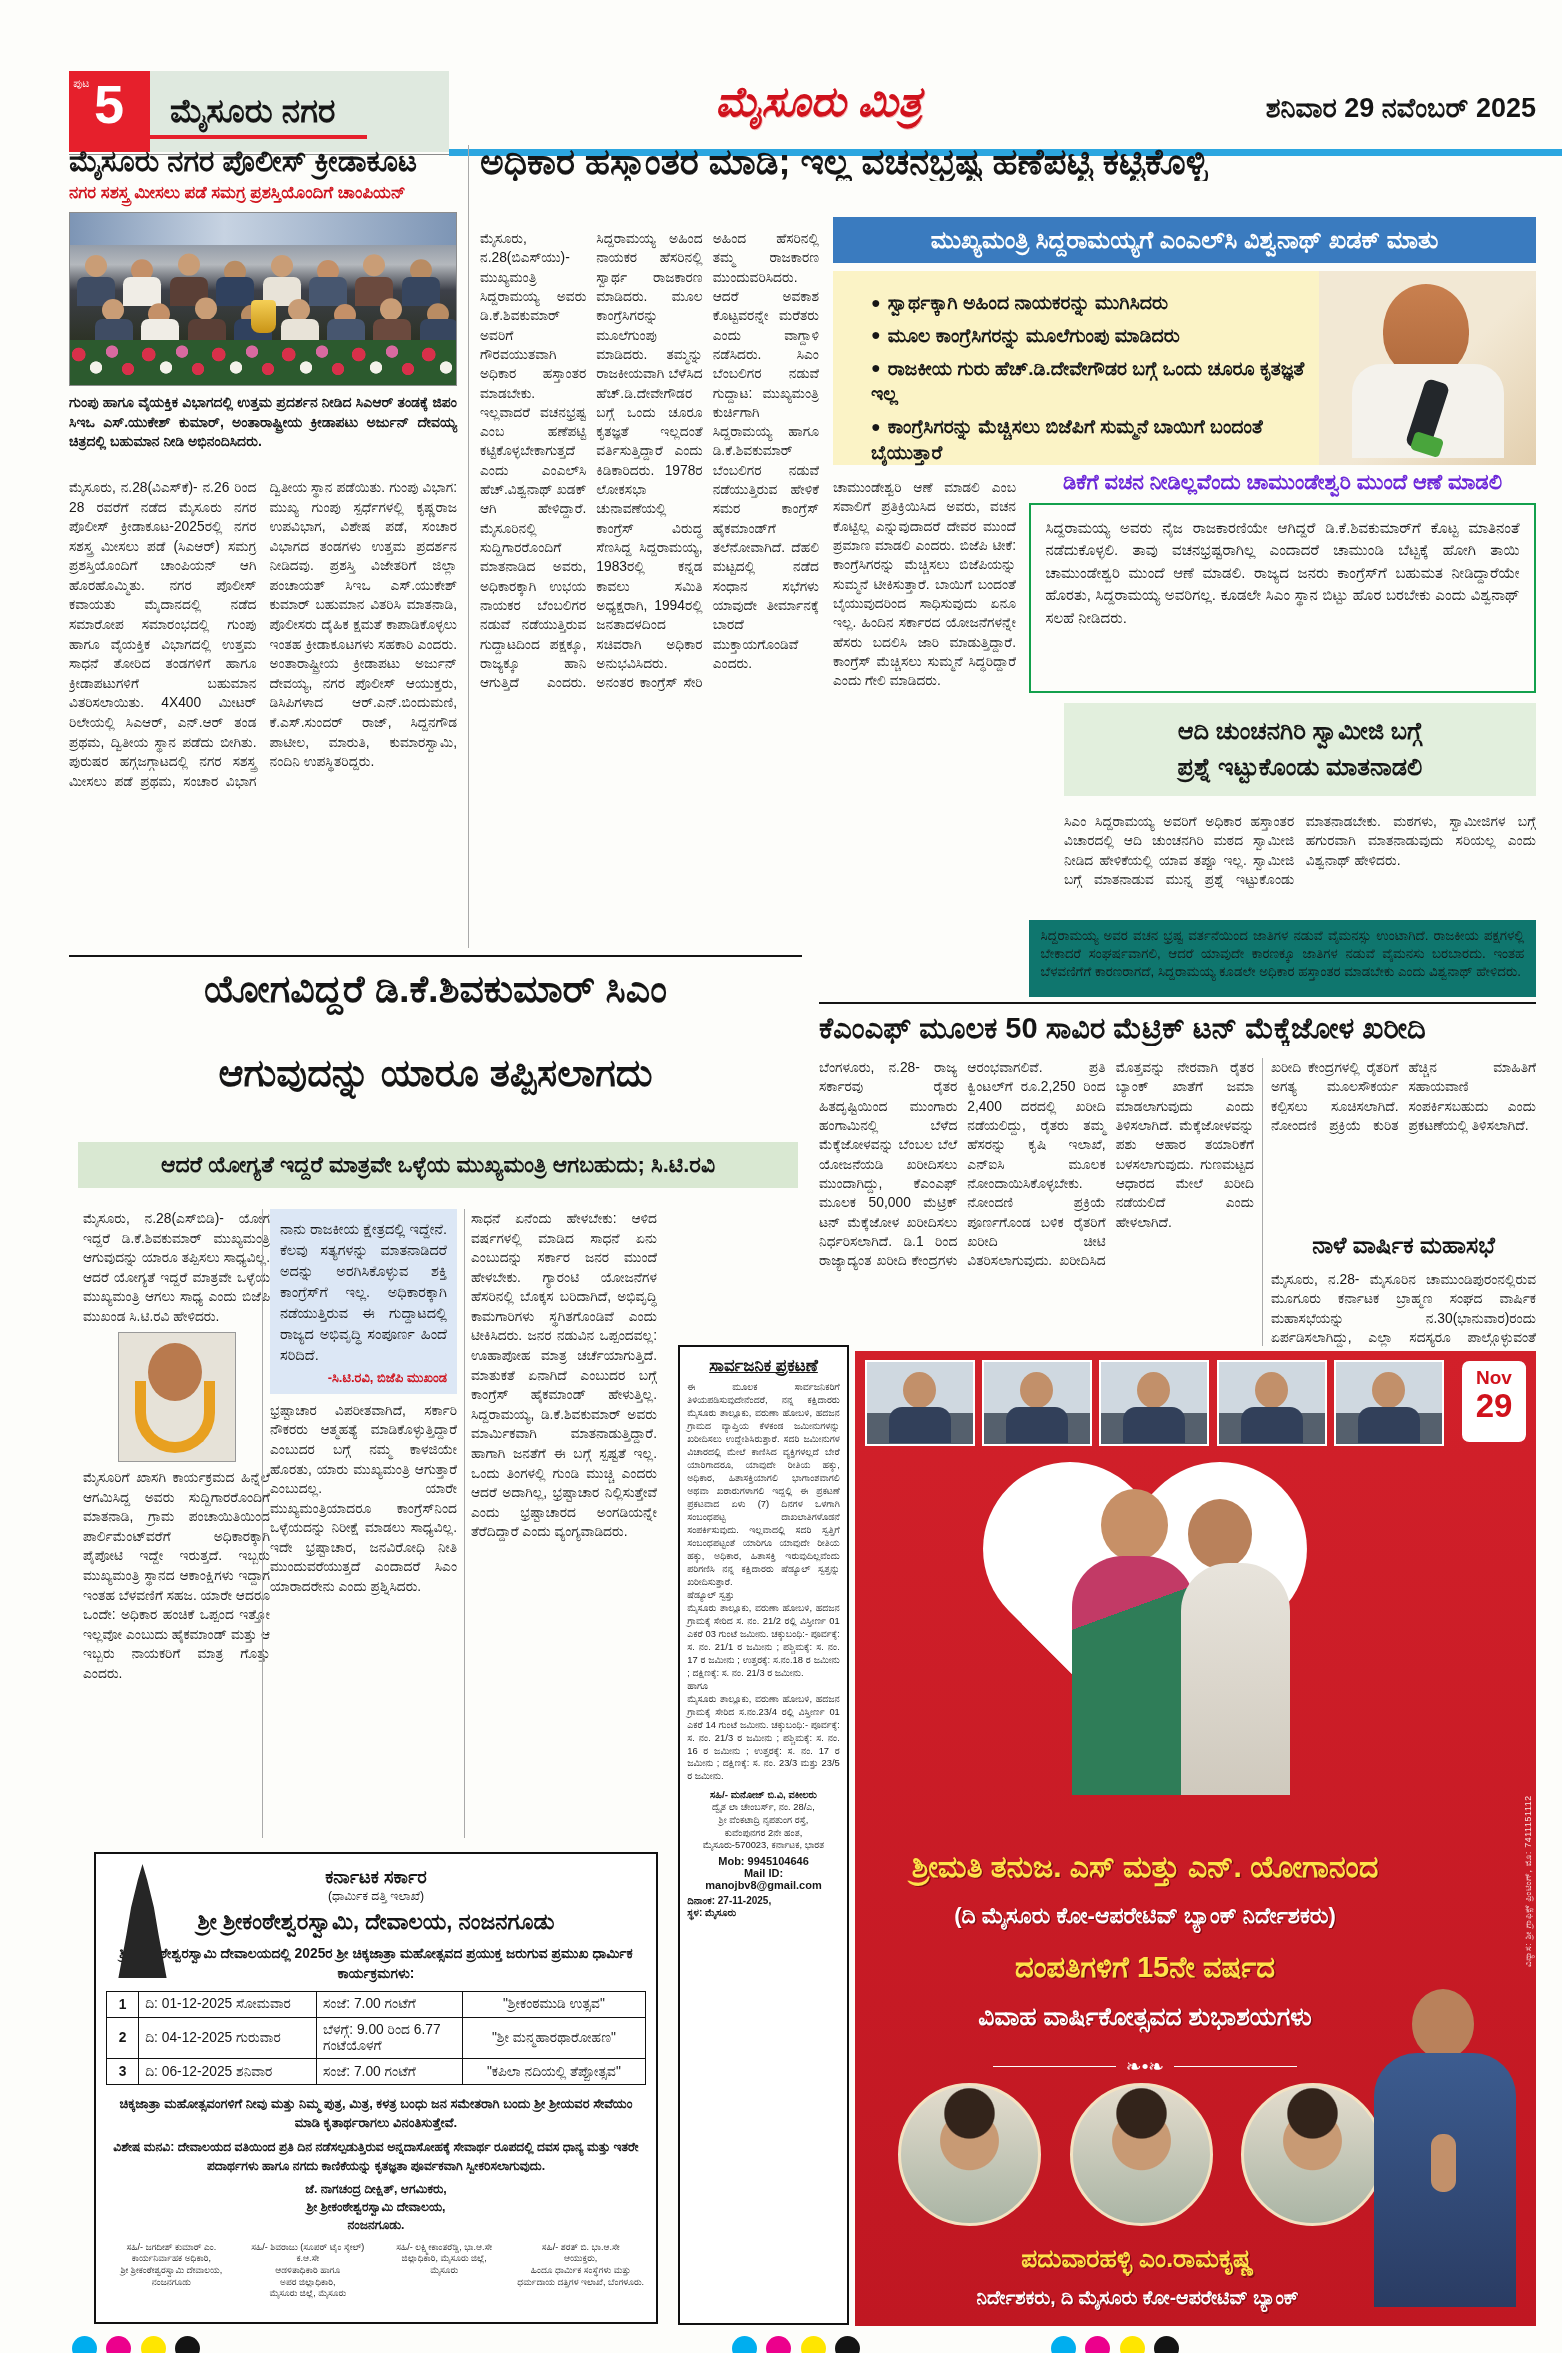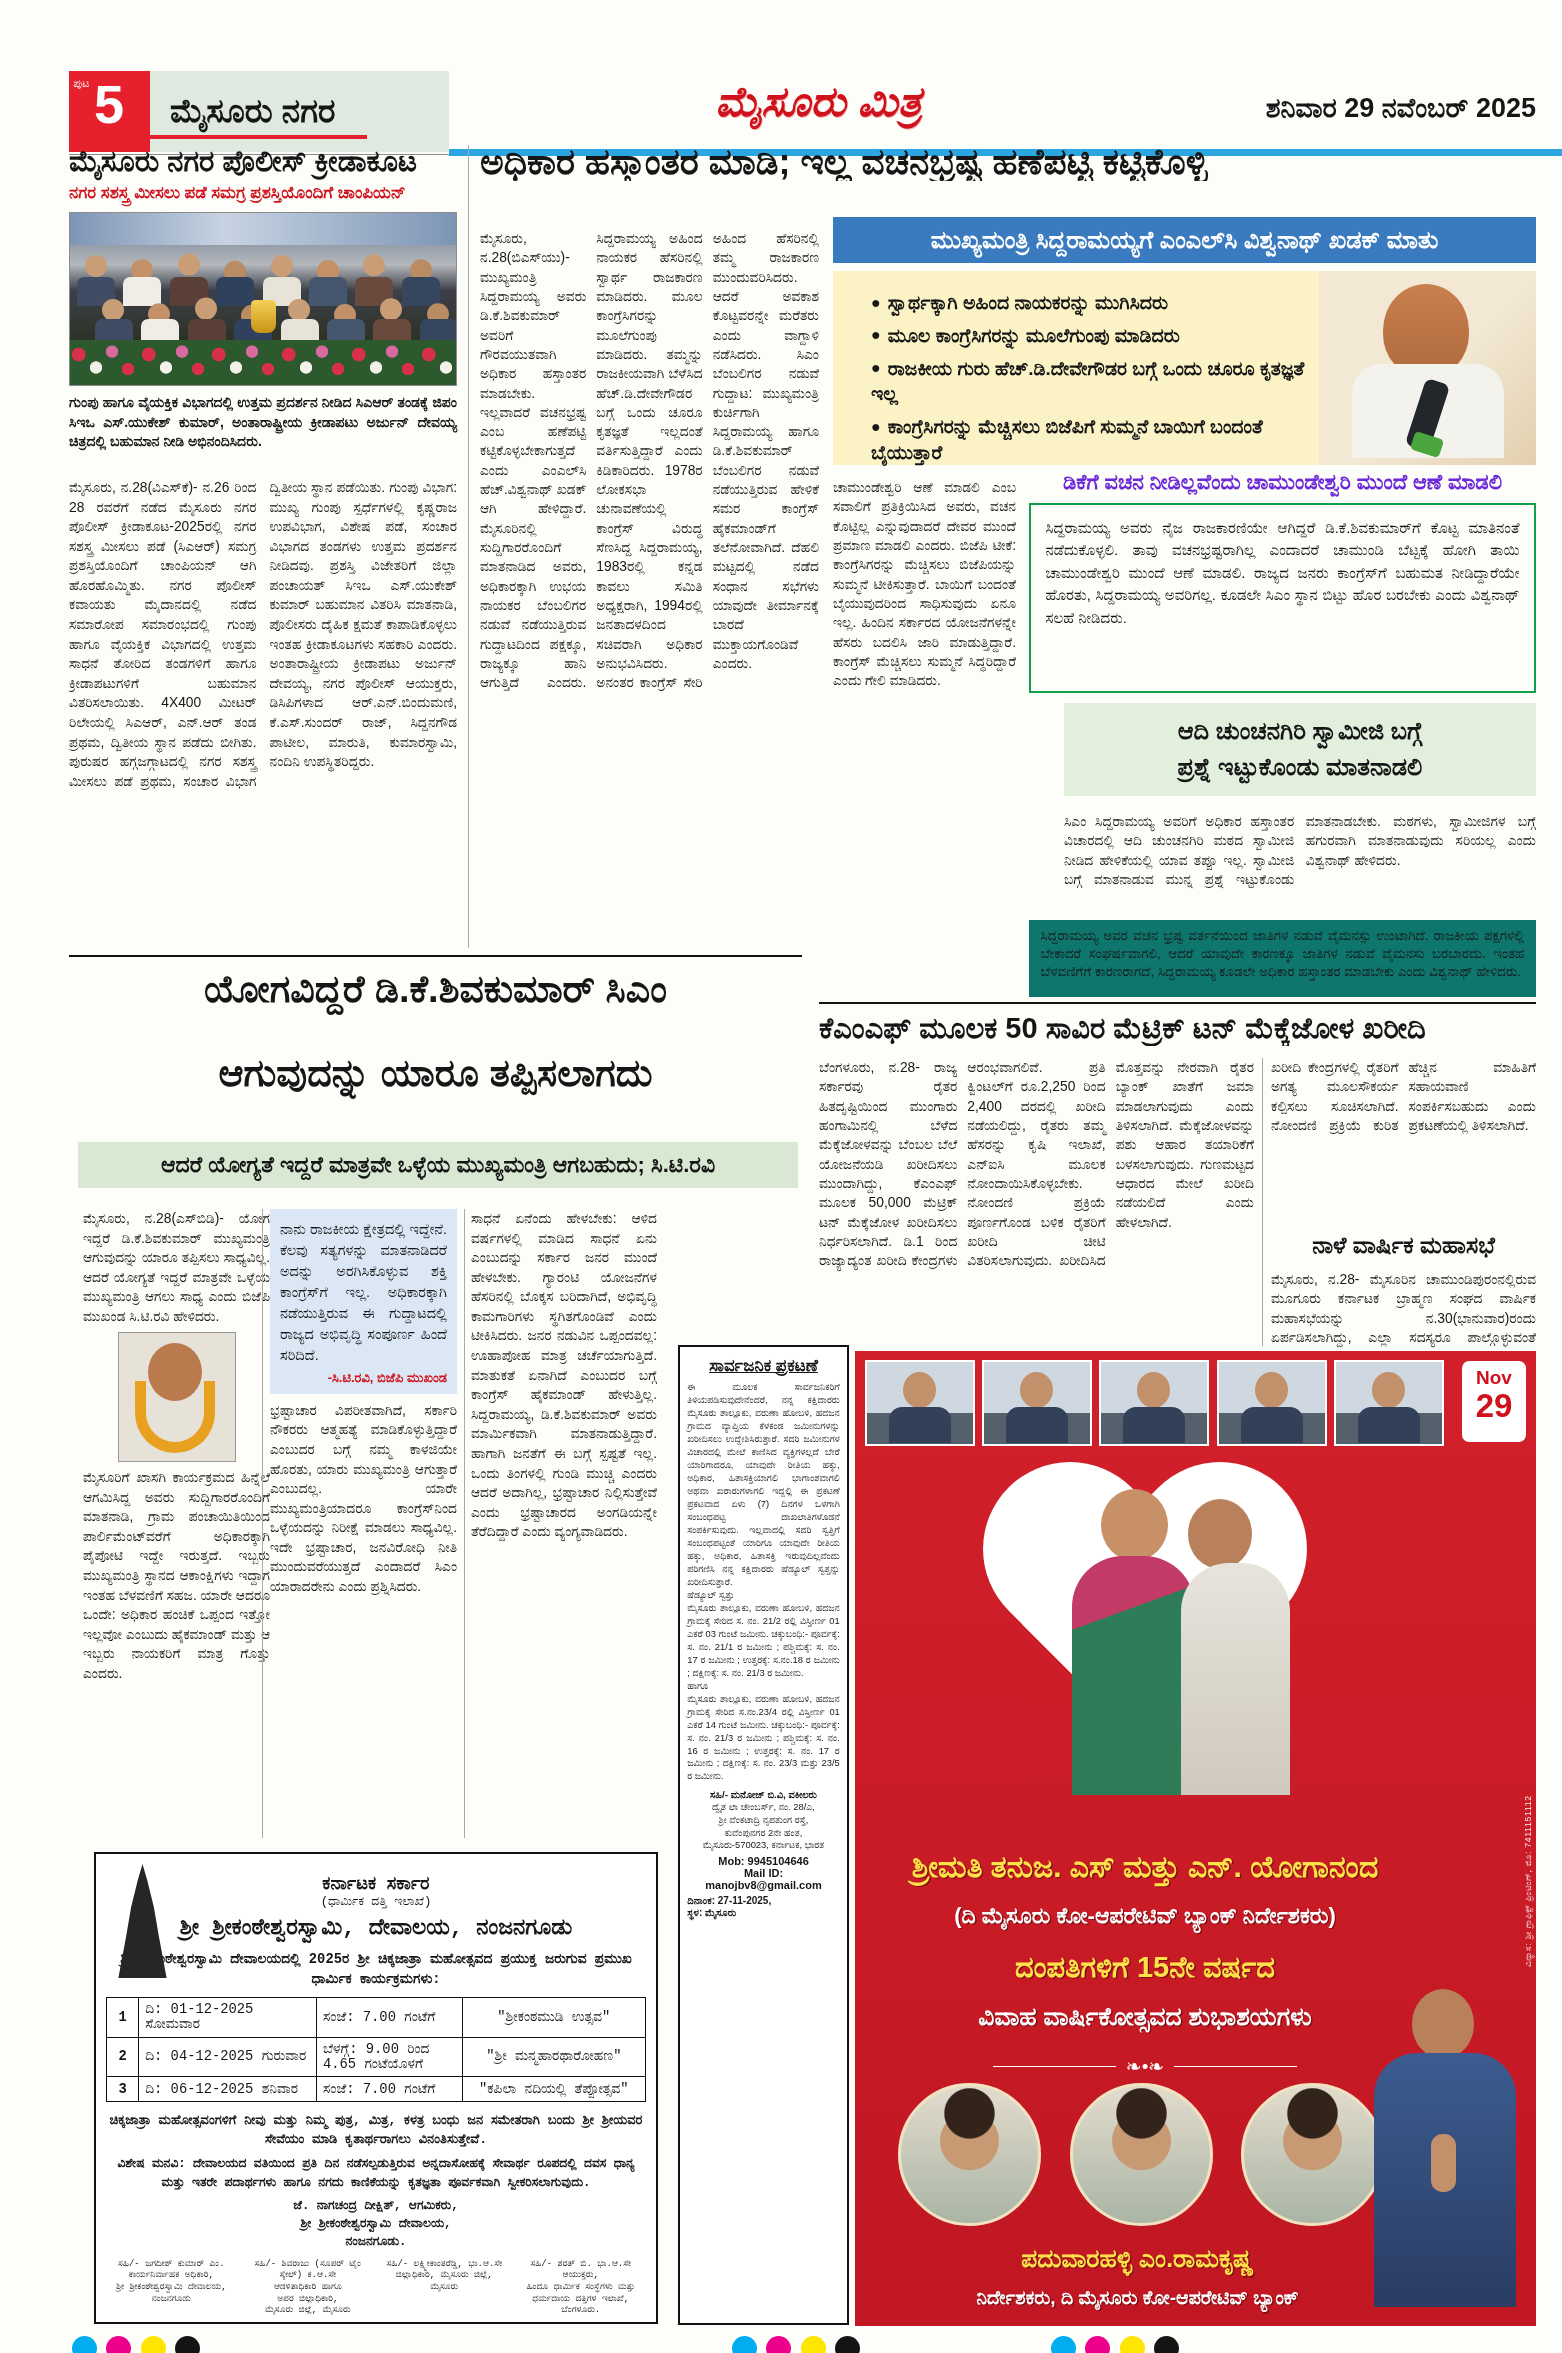--- a/index.html
+++ b/index.html
@@ -51,21 +51,21 @@
   .spk .mic{position:absolute;left:96px;top:109px;width:25px;height:70px;background:#23272b;border-radius:7.2px;transform:rotate(18deg);}
   .spk .micband{position:absolute;left:93px;top:164px;width:30px;height:19px;background:#49a53c;border-radius:4.3px;transform:rotate(18deg);}
   
   .ctr-photo{background:#e6e2d8;border:0.7px solid #999;position:relative;margin:5.8px auto;}
   .ctr-photo .head{position:absolute;left:29px;top:10px;width:54px;height:58px;border-radius:50%;background:#b97a4e;}
   .ctr-photo .garl{position:absolute;left:16px;top:48px;width:80px;height:72px;border:11.6px solid #e8a020;border-top:none;border-radius:0 0 46px 46px;box-sizing:border-box;}
   
   .notice{border:2.2px solid #111;box-sizing:border-box;padding:7.2px 7.2px;background:#fff;}
   .notice h4{margin:1.4px 0 5.8px;text-decoration:underline;}
   
-  .temple{border:2.2px solid #111;box-sizing:border-box;background:#fff;padding:20px 10px;font-family:Liberation Mono, monospace;}
+  .temple{border:2.2px solid #111;box-sizing:border-box;background:#fff;padding:13px 10px;}
   .gopura{position:absolute;background:#262626;clip-path:polygon(14% 100%,26% 62%,33% 38%,43% 14%,50% 0,57% 14%,67% 38%,74% 62%,86% 100%);}
   .pill{display:inline-block;background:#121212;color:#fff;border-radius:29px;padding:5.8px 25px;}
   table.sched{border-collapse:collapse;width:100%;}
   table.sched td{border:1.4px solid #111;padding:4.3px 5.8px;font-size:13.8px;}
   .sigrow{display:flex;justify-content:space-between;gap:5.8px;}
   .sigrow div{font-size:9px;line-height:1.3;text-align:center;flex:1;}
   
   .redad{background:linear-gradient(#d2202a,#c01722);overflow:hidden;box-sizing:border-box;}
   .port{width:110px;height:86px;border:2.2px solid #fff;background:linear-gradient(#cfd8e0 62%,#55606d 62%);position:relative;box-sizing:border-box;}
   .port::before{content:"";position:absolute;left:36px;top:10px;width:33px;height:36px;border-radius:50%;background:#c2906a;}
@@ -216,21 +216,21 @@
       <tbody>
           <tr>
         <td class="ctr bold" style="width:6%;">1</td>
         <td style="width:33%;">ದಿ: 01-12-2025 ಸೋಮವಾರ</td>
         <td style="width:27%;">ಸಂಜೆ: 7.00 ಗಂಟೆಗೆ</td>
         <td class="ctr" style="width:34%;">"ಶ್ರೀಕಂಠಮುಡಿ ಉತ್ಸವ"</td>
       </tr>
       <tr>
         <td class="ctr bold">2</td>
         <td>ದಿ: 04-12-2025 ಗುರುವಾರ</td>
-        <td>ಬೆಳಗ್ಗೆ: 9.00 ರಿಂದ 4.65 ಗಂಟೆಯೊಳಗೆ</td>
+        <td>ಬೆಳಗ್ಗೆ: 9.00 ರಿಂದ 6.77 ಗಂಟೆಯೊಳಗೆ</td>
         <td class="ctr">"ಶ್ರೀ ಮನ್ಮಹಾರಥಾರೋಹಣ"</td>
       </tr>
       <tr>
         <td class="ctr bold">3</td>
         <td>ದಿ: 06-12-2025 ಶನಿವಾರ</td>
         <td>ಸಂಜೆ: 7.00 ಗಂಟೆಗೆ</td>
         <td class="ctr">"ಕಪಿಲಾ ನದಿಯಲ್ಲಿ ತೆಪ್ಪೋತ್ಸವ"</td>
       </tr>
     </tbody>
       </table>

